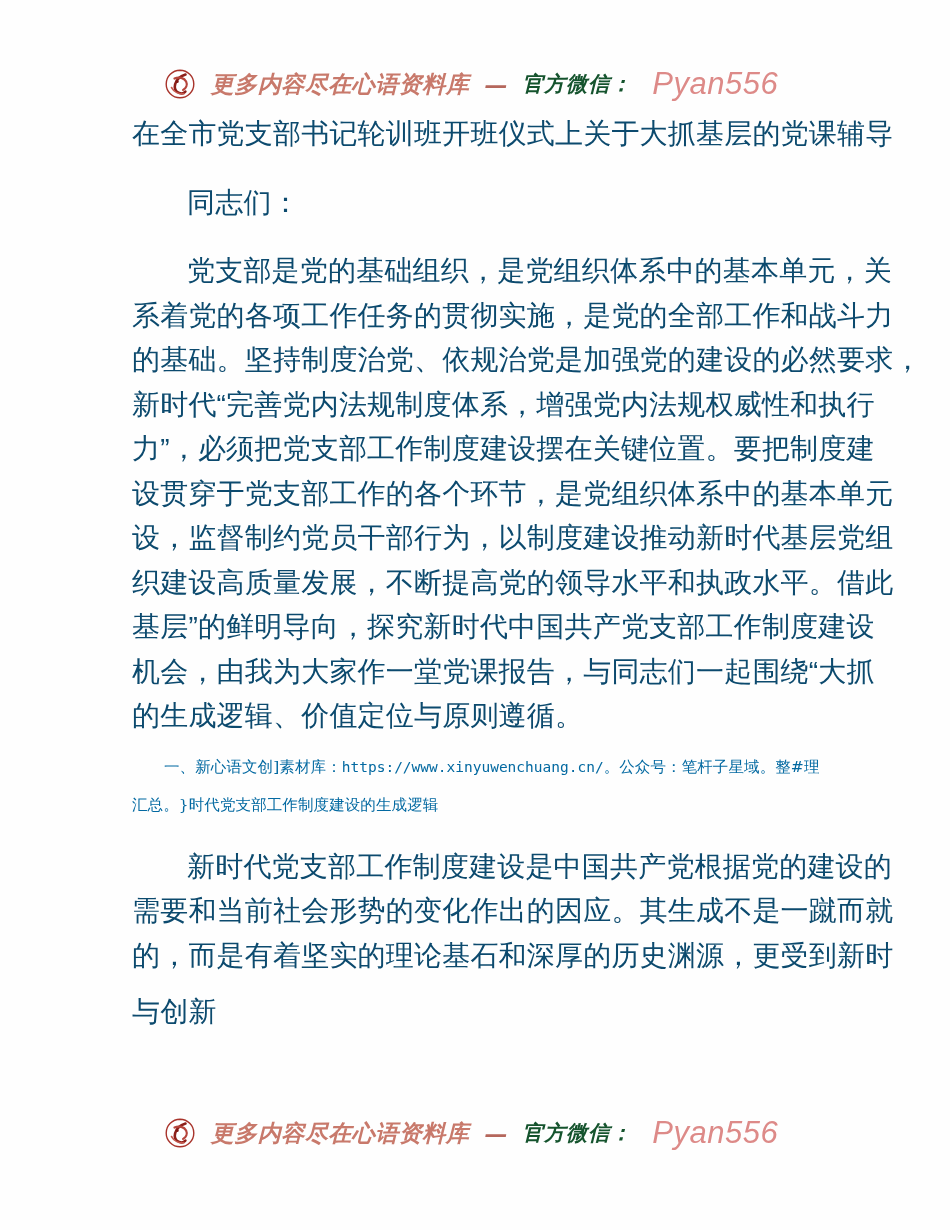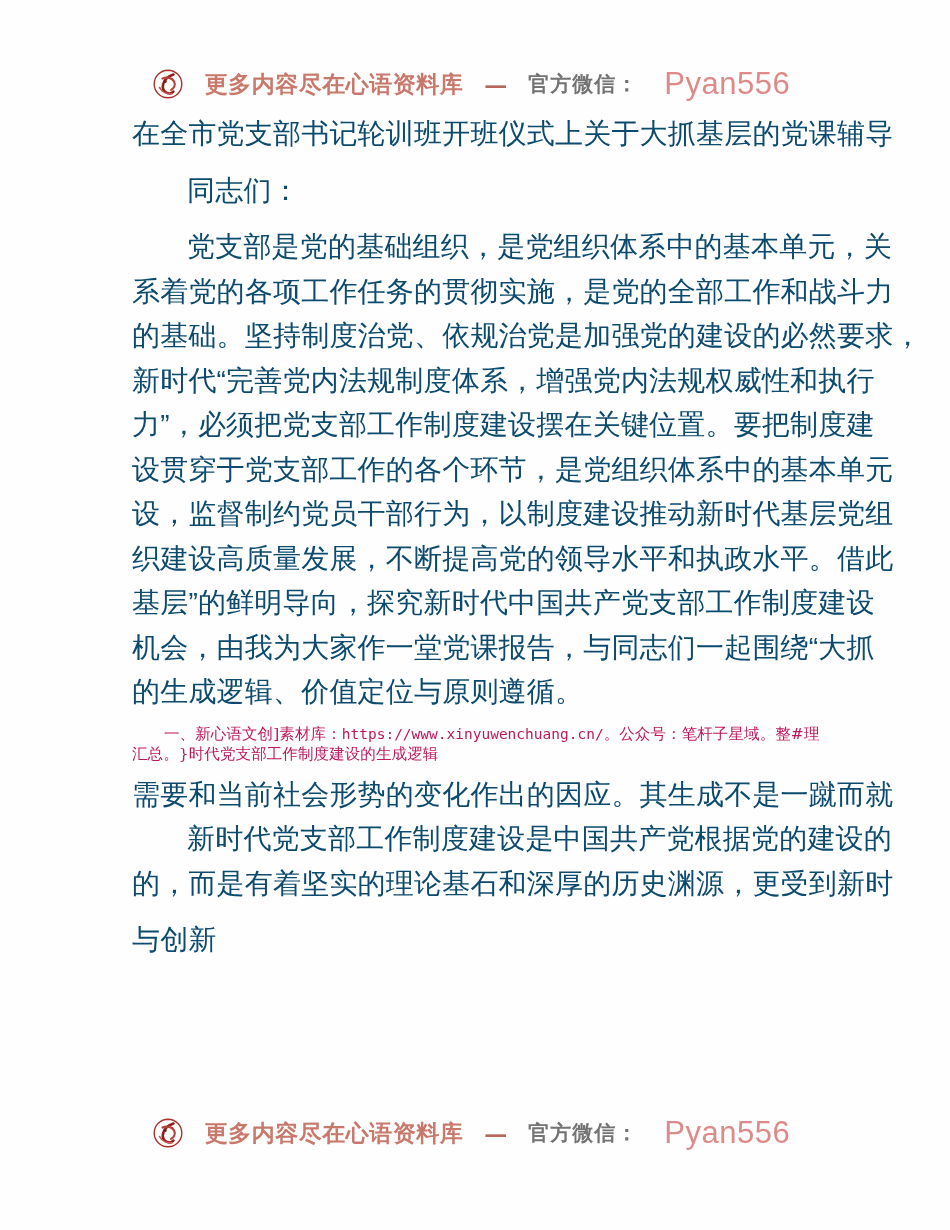--- a/index.html
+++ b/index.html
@@ -22,22 +22,23 @@
   }
 
   
   .watermark {
     position: absolute;
     left: 0;
     width: 943px;
     display: flex;
     align-items: center;
     justify-content: center;
-    gap: 22px;
+    gap: 16px;
     white-space: nowrap;
+    font-style: italic;
   }
   .watermark.top { top: 66px; }
   .watermark.bottom { top: 1115px; }
 
   .wm-logo {
     width: 30px;
     height: 30px;
     flex: 0 0 30px;
     position: relative;
     display: inline-block;
@@ -56,21 +57,21 @@
     font-size: 23px;
     font-weight: 700;
     color: #b5675c;
     margin: 0 -1px;
   }
   .wm-dark {
     font-family: "DejaVu Serif", serif;
     font-size: 21px;
     font-weight: 700;
     letter-spacing: 1px;
-    color: #737373;
+    color: #14532d;
   }
   .wm-id {
     font-family: "Liberation Sans", sans-serif;
     font-size: 31px;
     font-weight: 400;
     letter-spacing: 0.5px;
     color: #dd8a88;
     margin-left: 4px;
   }
 
@@ -84,33 +85,33 @@
 
   .line {
     font-family: Liberation Sans, sans-serif;
     font-size: 28px;
     line-height: 44.5px;
     color: #0c4a6e;
     letter-spacing: 0.2px;
     white-space: nowrap;
     text-align: justify;
   }
-  .line.indent { text-indent: 55px; }
+  .line.indent { text-indent: 55px; margin-top: 12px; }
 
   .block { margin: 0; padding: 0; }
 
   .spacer-sm { height: 12px; }
   .spacer-md { height: 9px; }
 
   
   .smallnote {
     font-family: "DejaVu Serif", serif;
     font-size: 15.5px;
-    line-height: 20px;
-    color: #be185d;
+    line-height: 38px;
+    color: #0369a1;
     letter-spacing: 0.1px;
     width: 690px;
     white-space: normal;
   }
   .smallnote .ind { padding-left: 32px; }
   .smallnote .mono {
     font-family: "DejaVu Sans Mono", monospace;
     font-size: 14.5px;
     letter-spacing: 0px;
   }
@@ -167,22 +168,22 @@
 
     <div class="spacer-md"></div>
 
     <div class="smallnote">
       <span class="ind">一、新心语文创]素材库：</span><span class="mono">https://www.xinyuwenchuang.cn/</span><span>。公众号：笔杆子星域。整#理汇总。}</span><span>时代党支部工作制度建设的生成逻辑</span>
     </div>
 
     <div class="spacer-md"></div>
 
     <div class="block">
+      <div class="line indent">新时代党支部工作制度建设是中国共产党根据党的建设的</div>
       <div class="line">需要和当前社会形势的变化作出的因应。其生成不是一蹴而就</div>
-      <div class="line indent">新时代党支部工作制度建设是中国共产党根据党的建设的</div>
       <div class="line">的，而是有着坚实的理论基石和深厚的历史渊源，更受到新时</div>
     </div>
 
     <div class="spacer-sm"></div>
 
     <div class="block">
       <div class="line">与创新</div>
     </div>
 
   </div>

